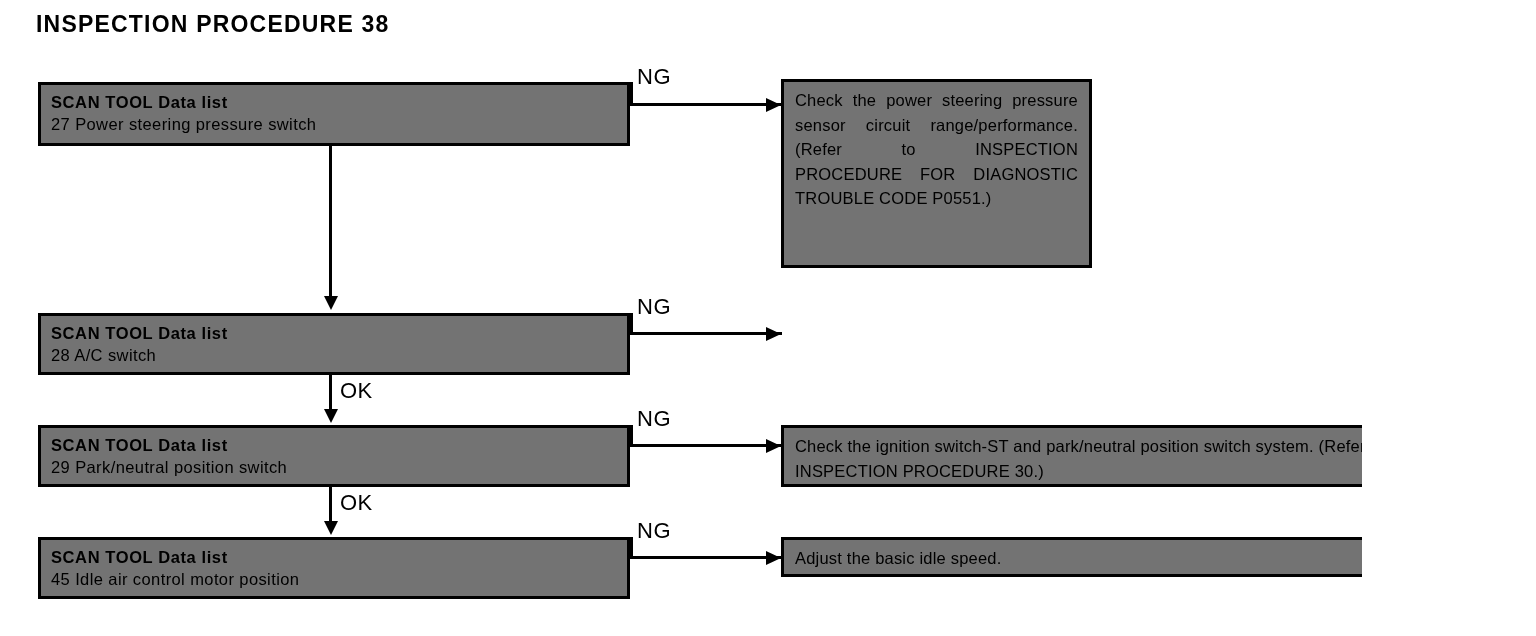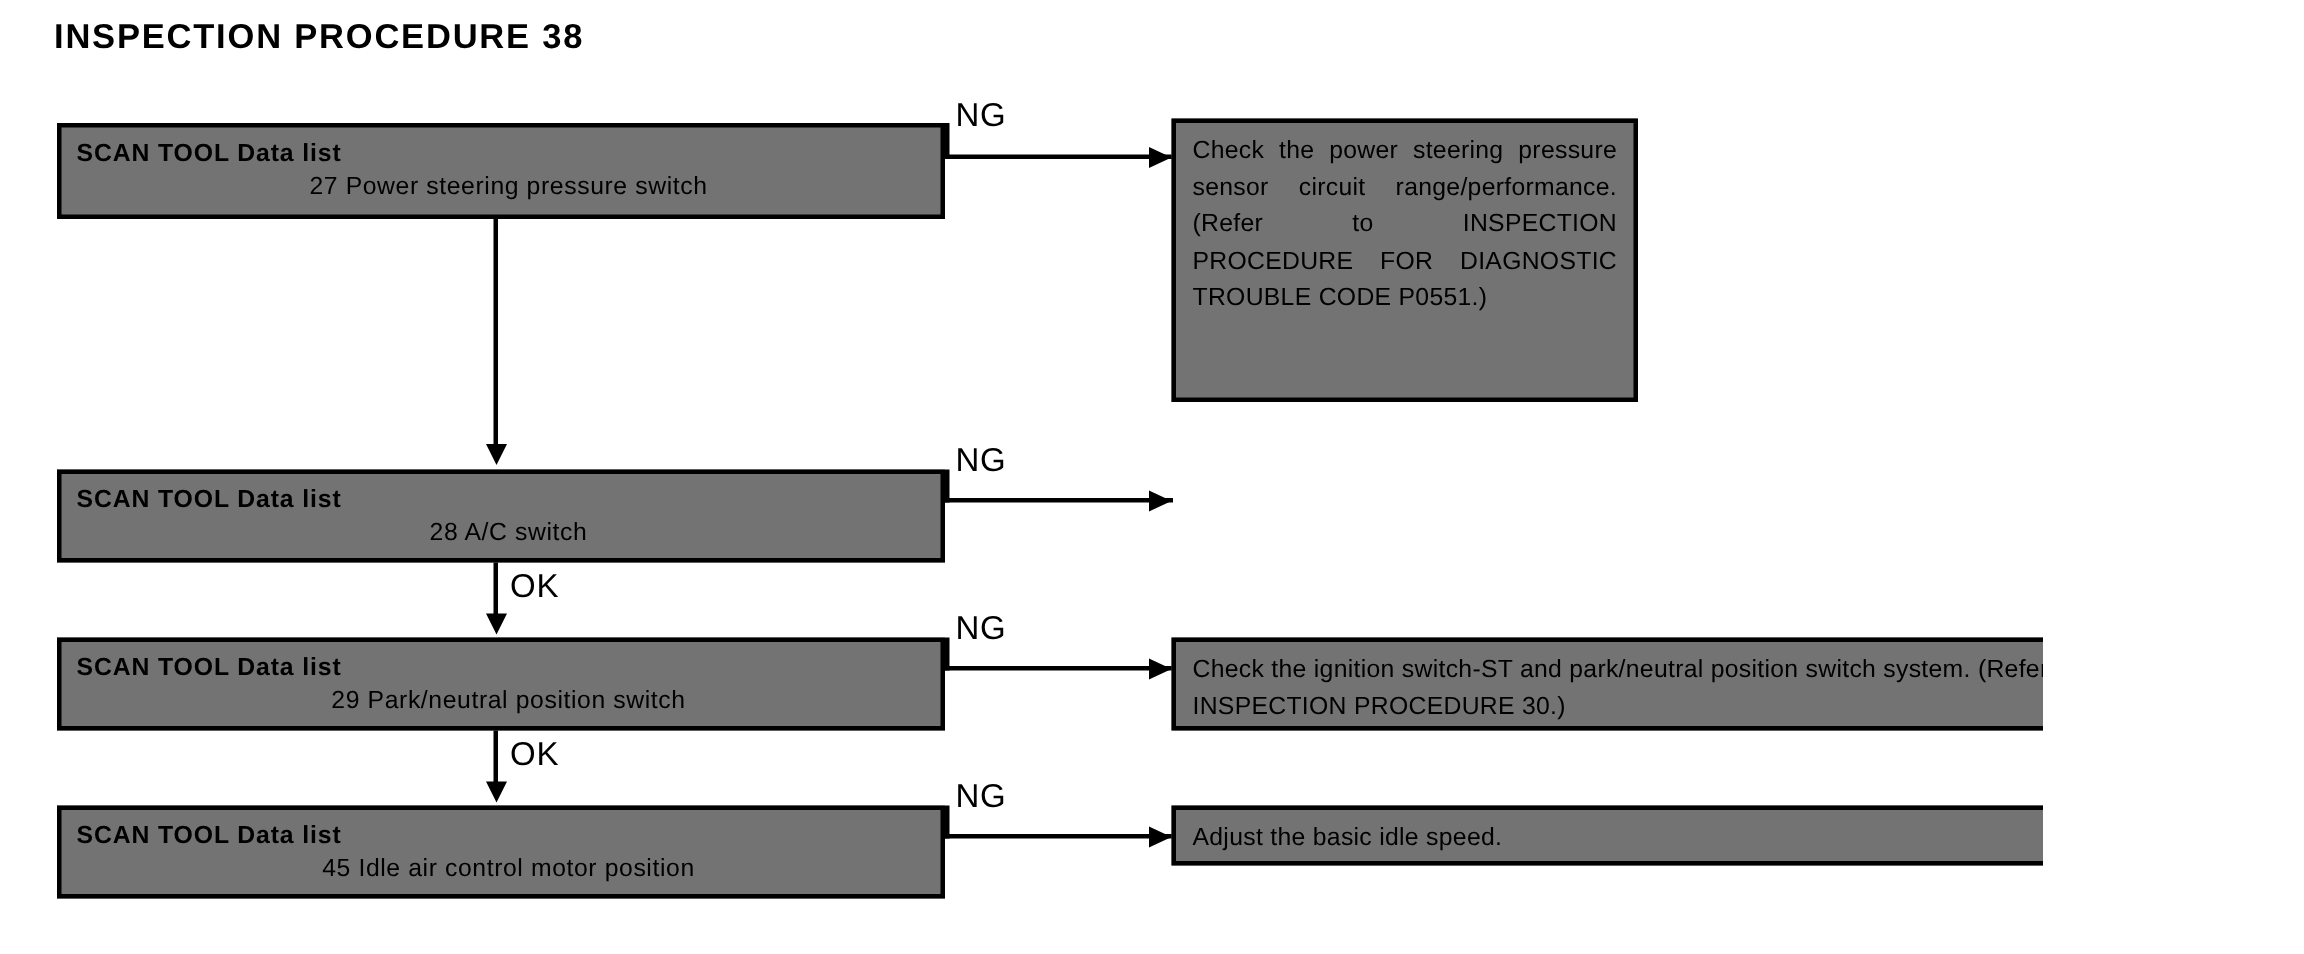--- a/index.html
+++ b/index.html
@@ -49,21 +49,20 @@
     letter-spacing: 0.6px;
     line-height: 21px;
     white-space: nowrap;
   }
   .scan-item {
     font-size: 16.5px;
     font-weight: normal;
     letter-spacing: 0.4px;
     line-height: 23px;
     white-space: nowrap;
-    text-align: center;
   }
 
   
   .action-box {
     padding: 6px 11px 0 11px;
   }
   .action-text {
     font-size: 16.5px;
     line-height: 24.5px;
     letter-spacing: 0.2px;

